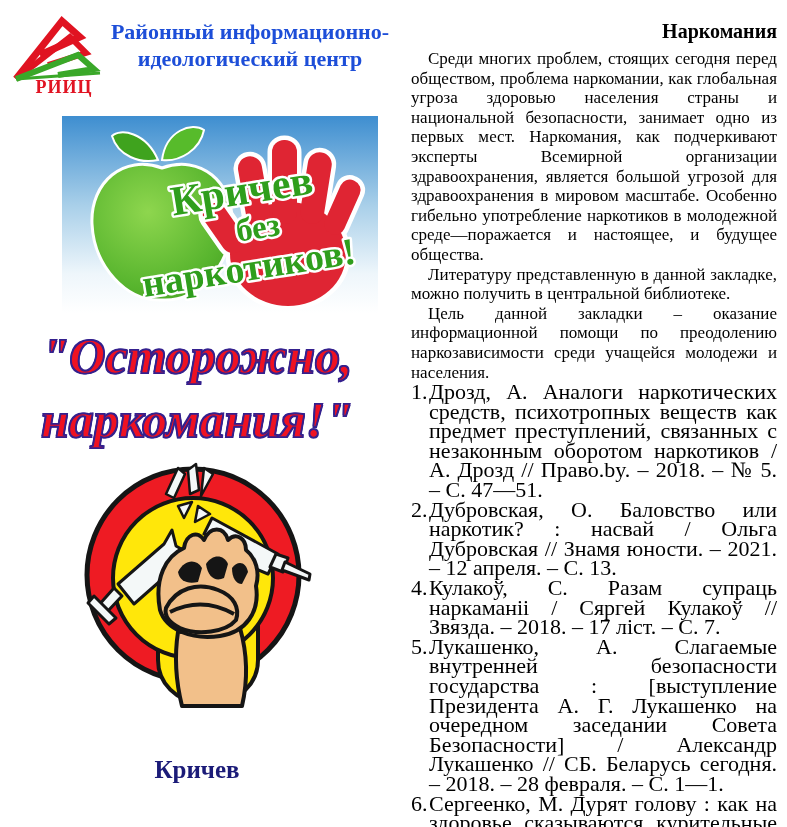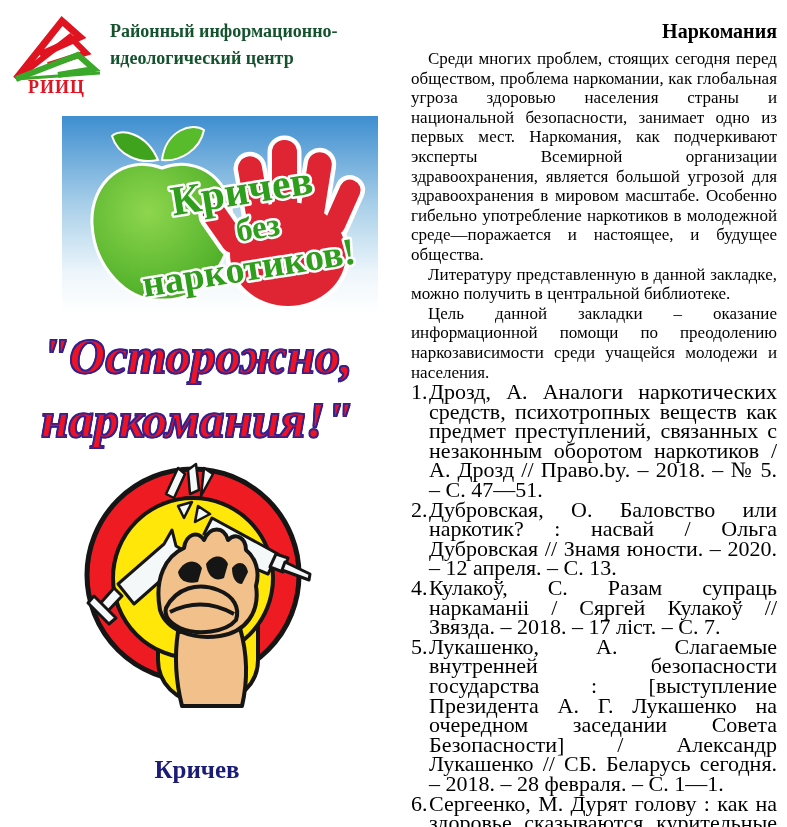--- a/index.html
+++ b/index.html
@@ -3,26 +3,26 @@
 <meta charset="utf-8">
 <style>
   html,body { margin:0; padding:0; background:#ffffff; }
   .page {
     position:relative; width:787px; height:827px; background:#ffffff;
     font-family:"Liberation Serif", serif; overflow:hidden; color:#000;
   }
   
   .logo-strokes { position:absolute; left:10px; top:10px; }
   .logo-acronym {
-    position:absolute; left:28px; top:77px; width:72px; text-align:left;
+    position:absolute; left:28px; top:77px; width:72px; text-align:center;
     color:#e11423; font-weight:bold; font-size:18px; letter-spacing:1px;
   }
   .org-name {
-    position:absolute; left:110px; top:18px; width:280px; text-align:left;
-    color:#14532d; font-weight:bold; font-size:18px; line-height:27px;
+    position:absolute; left:110px; top:18px; width:280px; text-align:center;
+    color:#1d4ed8; font-weight:bold; font-size:22px; line-height:27px;
   }
   .banner { position:absolute; left:62px; top:116px; width:316px; height:197px; }
   .warning {
     position:absolute; left:0; top:324px; width:394px; text-align:center;
     font-style:italic; font-weight:bold; font-size:50px; line-height:64px;
     color:#ee1222; -webkit-text-stroke:1.6px #34218e;
     text-shadow:1px 1px 0 #34218e, -1px -1px 0 #34218e, 1px -1px 0 #34218e, -1px 1px 0 #34218e;
   }
   .fist-badge { position:absolute; left:80px; top:460px; width:232px; height:248px; }
   .city-label {
@@ -148,21 +148,21 @@
 
   <div class="city-label">Кричев</div>
 
   <div class="article">
     <h1 class="article-title">Наркомания</h1>
     <p>Среди многих проблем, стоящих сегодня перед обществом, проблема наркомании, как глобальная угроза здоровью населения страны и национальной безопасности, занимает одно из первых мест. Наркомания, как подчеркивают эксперты Всемирной организации здравоохранения, является большой угрозой для здравоохранения в мировом масштабе. Особенно гибельно употребление наркотиков в молодежной среде—поражается и настоящее, и будущее общества.</p>
     <p>Литературу представленную в данной закладке, можно получить в центральной библиотеке.</p>
     <p>Цель данной закладки – оказание информационной помощи по преодолению наркозависимости среди учащейся молодежи и населения.</p>
     <ol class="biblio">
       <li><span class="num">1.</span><span>Дрозд, А. Аналоги наркотических средств, психотропных веществ как предмет преступлений, связанных с незаконным оборотом наркотиков / А. Дрозд // Право.by. – 2018. – № 5. – С. 47—51.</span></li>
-      <li><span class="num">2.</span><span>Дубровская, О. Баловство или наркотик? : насвай / Ольга Дубровская // Знамя юности. – 2020. – 12 апреля. – С. 13.</span></li>
+      <li><span class="num">2.</span><span>Дубровская, О. Баловство или наркотик? : насвай / Ольга Дубровская // Знамя юности. – 2021. – 12 апреля. – С. 13.</span></li>
       <li><span class="num">4.</span><span>Кулакоў, С. Разам супраць наркаманіі / Сяргей Кулакоў // Звязда. – 2018. – 17 ліст. – С. 7.</span></li>
       <li><span class="num">5.</span><span>Лукашенко, А. Слагаемые внутренней безопасности государства : [выступление Президента А. Г. Лукашенко на очередном заседании Совета Безопасности] / Александр Лукашенко // СБ. Беларусь сегодня. – 2018. – 28 февраля. – С. 1—1.</span></li>
       <li><span class="num">6.</span><span>Сергеенко, М. Дурят голову : как на здоровье сказываются курительные смеси? / М. Сергеенко // АиФ. – 2018. – 22 мая. – С. 29.</span></li>
       <li><span class="num">7.</span><span>Шуплецова, Ю. Наркотики: минус здоровье и свобода / Юлиана Шуплецова // Магілёўскія ведамасці. – 2019. – 25 студзеня. – С. 5.</span></li>
     </ol>
   </div>
 
 </div>
 
 </body></html>

